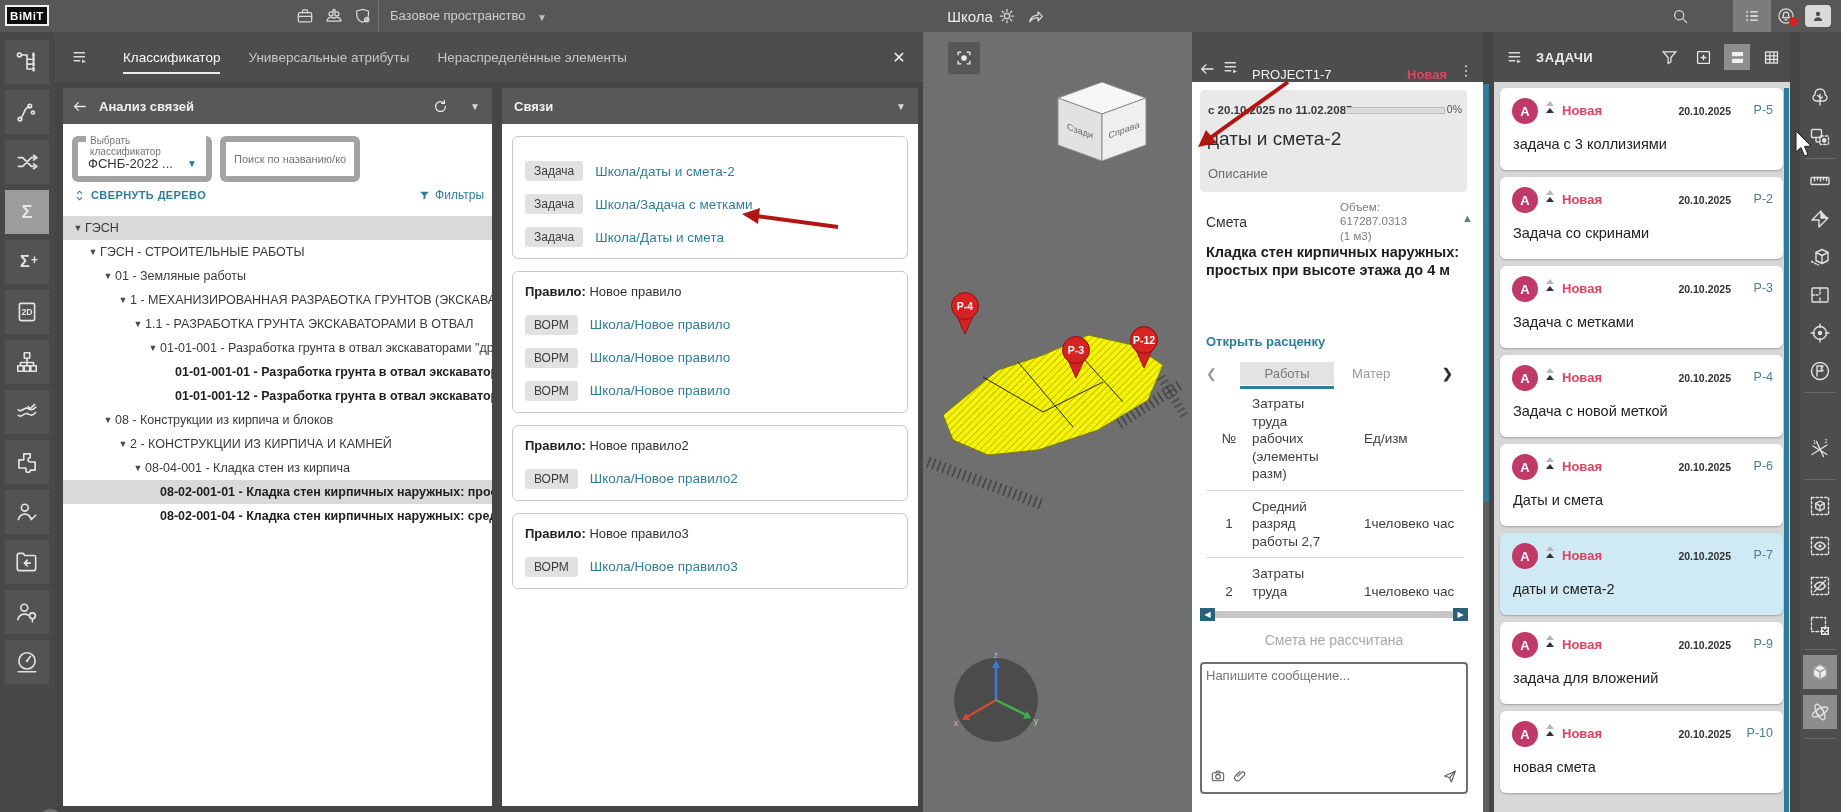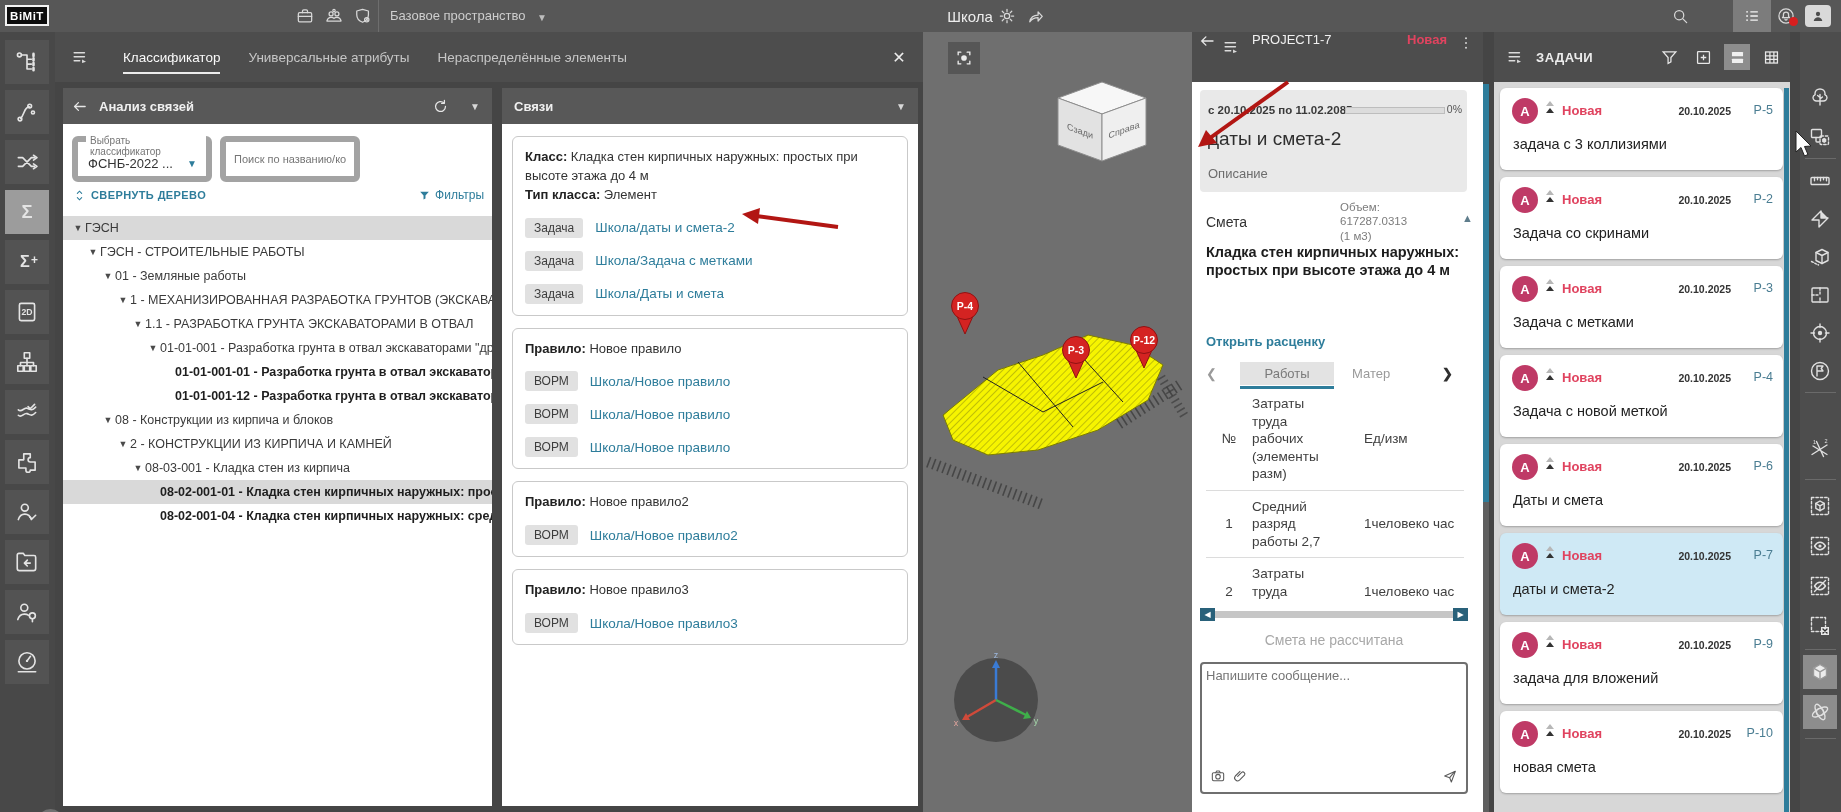--- a/index.html
+++ b/index.html
@@ -77,21 +77,21 @@
   .tlink{color:var(--teal);font-size:13.5px;cursor:pointer;text-decoration:none;}
 
   
   .viewport{position:absolute;left:923px;top:32px;width:269px;height:780px;background:#6f6f6f;}
   .focus-btn{position:absolute;left:25px;top:10px;width:32px;height:32px;background:#565656;display:flex;align-items:center;justify-content:center;cursor:pointer;}
   .focus-btn svg{width:20px;height:20px;stroke:#ececec;fill:none;stroke-width:1.6;stroke-linecap:round;}
   .scene{position:absolute;left:0;top:0;}
 
   
   .project{position:absolute;left:1192px;top:32px;width:291px;height:780px;background:#fff;}
-  .proj-head{position:absolute;left:0;top:0;width:291px;height:50px;background:#4d4d4d;display:flex;align-items:flex-start;color:#f0f0f0;}
+  .proj-head{position:absolute;left:0;top:0;width:291px;height:50px;background:#4d4d4d;display:flex;align-items:flex-end;color:#f0f0f0;}
   .proj-head .ttl{font-size:13px;margin-left:6px;}
   .proj-status{margin-left:auto;color:var(--pink);font-weight:bold;font-size:13px;}
   .kebab{width:22px;height:22px;margin:0 6px 0 8px;display:flex;align-items:center;justify-content:center;}
   .kebab svg{width:16px;height:16px;fill:#d5d5d5;}
   .proj-gray{position:absolute;left:8px;top:58px;width:267px;height:102px;background:#e9e9e9;border-radius:4px;}
   .pg-dates{position:absolute;left:8px;top:14px;font-size:11.5px;font-weight:bold;color:#3a3a3a;}
   .pg-track{position:absolute;left:145px;top:17px;width:100px;height:7px;background:#dcdcdc;border:1px solid #bdbdbd;}
   .pg-pct{position:absolute;right:5px;top:13px;font-size:10.5px;color:#555;}
   .pg-title{position:absolute;left:8px;top:38px;font-size:19px;color:#2f2f2f;}
   .pg-desc{position:absolute;left:8px;top:76px;font-size:13px;color:#6c6c6c;}
@@ -404,42 +404,41 @@
           <div class="tree-row" style="padding-left:38px">
             <span class="tcaret">▼</span>
             <span>08 - Конструкции из кирпича и блоков</span>
           </div>
           <div class="tree-row" style="padding-left:53px">
             <span class="tcaret">▼</span>
             <span>2 - КОНСТРУКЦИИ ИЗ КИРПИЧА И КАМНЕЙ</span>
           </div>
           <div class="tree-row" style="padding-left:68px">
             <span class="tcaret">▼</span>
-            <span>08-03-001 - Кладка стен из кирпича</span>
+            <span>08-04-001 - Кладка стен из кирпича</span>
           </div>
           <div class="tree-row bold sel" style="padding-left:83px">
             <span class="tcaret"></span>
             <span>08-02-001-01 - Кладка стен кирпичных наружных: простых пр...</span>
           </div>
           <div class="tree-row bold" style="padding-left:83px">
             <span class="tcaret"></span>
             <span>08-02-001-04 - Кладка стен кирпичных наружных: средней сло...</span>
           </div>
         </div>
     </div>
   </div>
 
   <div class="subpanel" style="left:502px;width:416px;">
     <div class="sp-head">
       <span style="margin-left:12px;">Связи</span>
       <span class="sp-caret" style="right:12px;top:13px;">▼</span>
     </div>
     <div class="sp-body" id="links-cards">
         <div class="link-card">
-          <div class="lc-title"><b>Класс:</b> Кладка стен кирпичных наружных: простых при высоте этажа до 4 м<br><b>Тип класса:</b> Элемент</div>
           <div class="lc-row">
             <span class="badge">Задача</span>
             <a class="tlink">Школа/даты и смета-2</a>
           </div>
           <div class="lc-row">
             <span class="badge">Задача</span>
             <a class="tlink">Школа/Задача с метками</a>
           </div>
           <div class="lc-row">
             <span class="badge">Задача</span>

